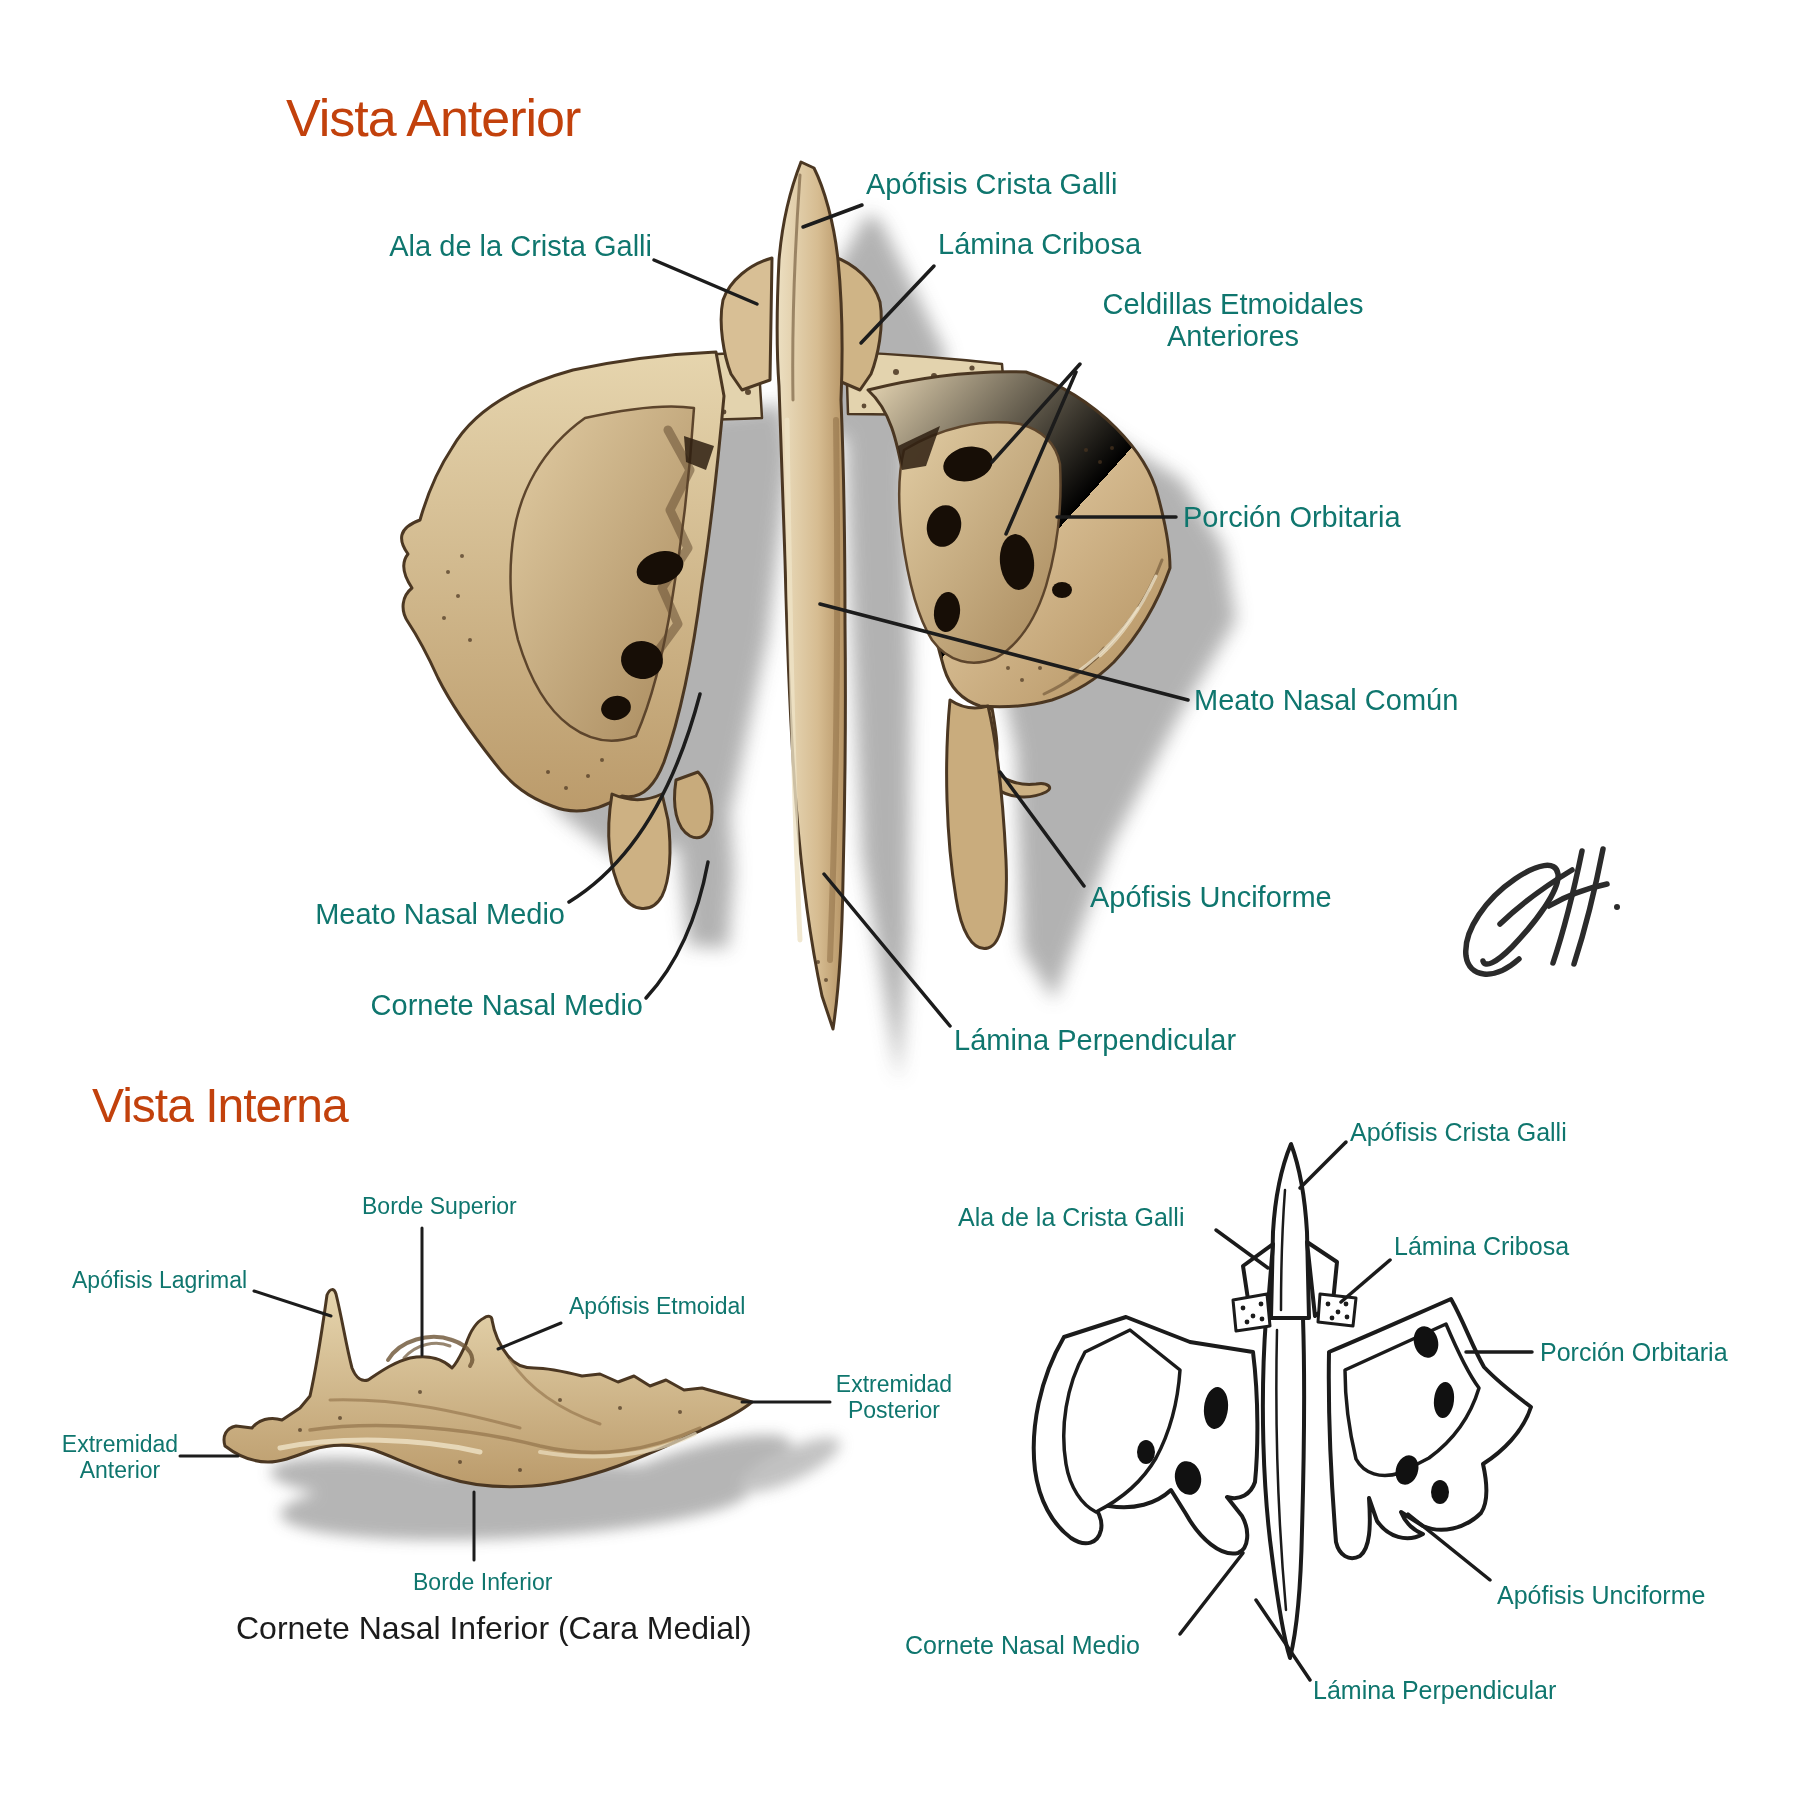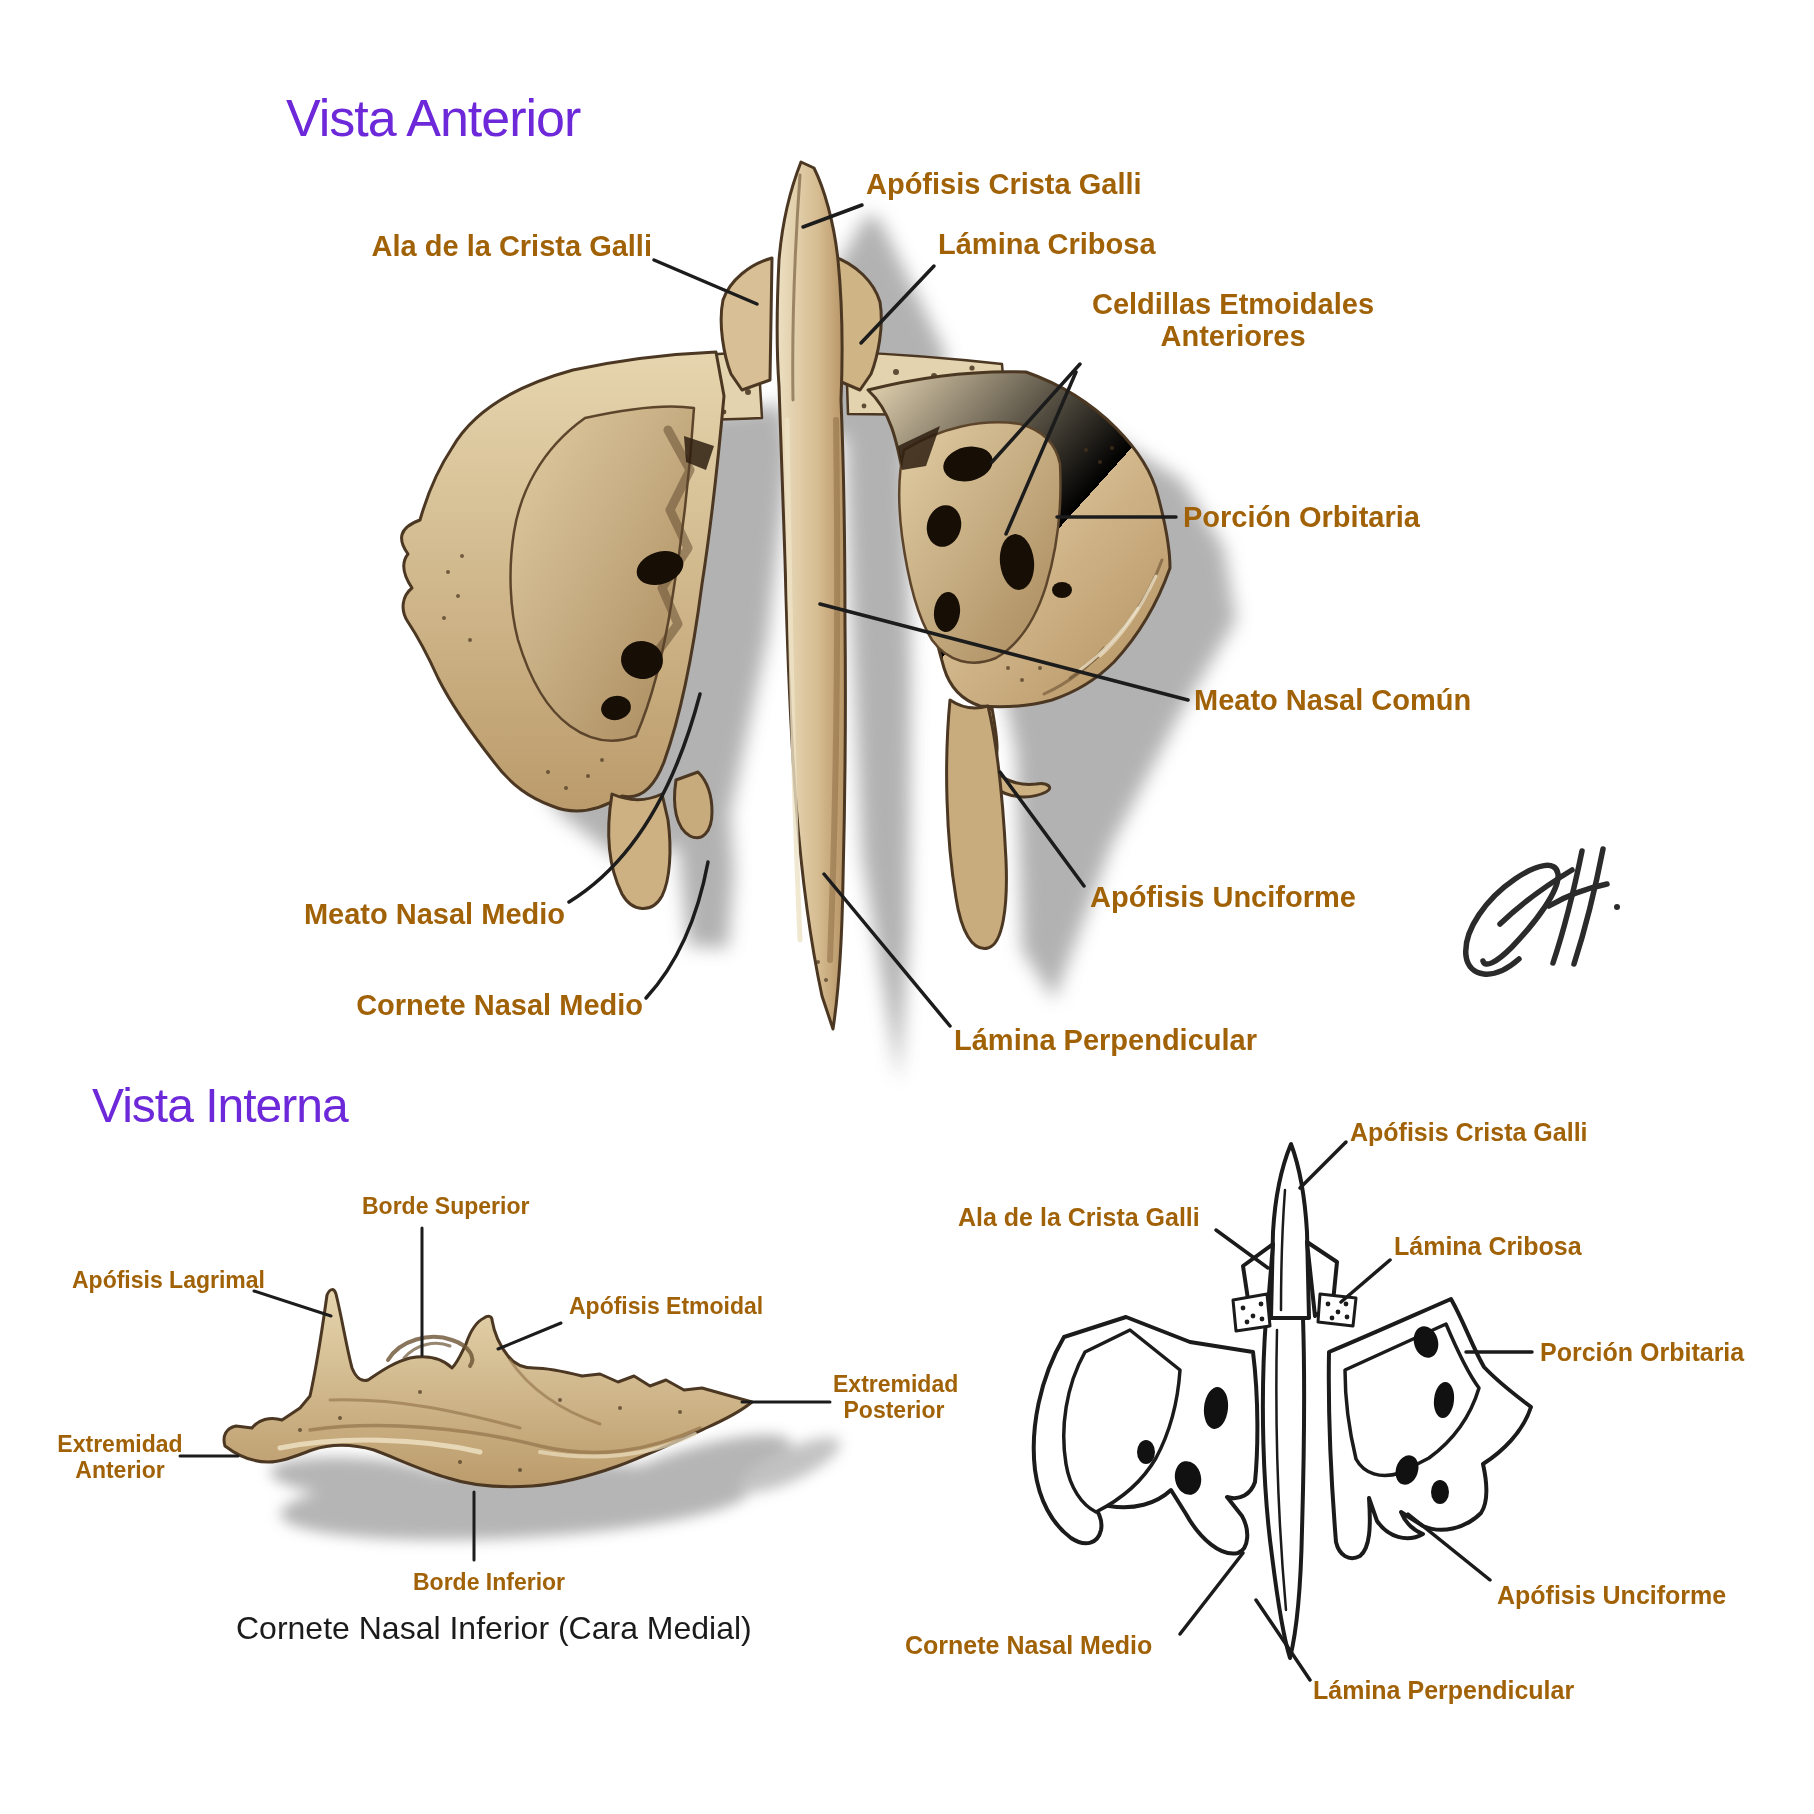--- a/index.html
+++ b/index.html
@@ -1,26 +1,26 @@
 <!DOCTYPE html>
 <html><head>
 <meta charset="utf-8">
 <style>
   html,body{margin:0;padding:0;background:#fff;}
   .canvas{
     position:relative;width:1814px;height:1814px;background:#ffffff;
     font-family:"Liberation Sans", sans-serif;color:#1f1f1f;overflow:hidden;
   }
   .art{position:absolute;left:0;top:0;width:1814px;height:1814px;}
-  .lbl{position:absolute;white-space:nowrap;font-size:29px;color:#a16207;line-height:1.12;font-weight:bold;}
+  .lbl{position:absolute;white-space:nowrap;font-size:29px;color:#0f766e;line-height:1.12;}
   .lbl.wrap{white-space:normal;text-align:center;}
   .lbl.right{text-align:right;}
   .lbl.small{font-size:23px;}
   .lbl.ld{font-size:25px;}
-  .title{position:absolute;font-size:52px;color:#6d28d9;white-space:nowrap;letter-spacing:-1px;}
+  .title{position:absolute;font-size:52px;color:#c2410c;white-space:nowrap;letter-spacing:-1px;}
   .caption{position:absolute;font-size:32px;color:#1b1b1b;white-space:nowrap;margin-left:24px;}
 </style>
 </head>
 <body>
 
 <div class="canvas">
 
 <svg class="art" viewBox="0 0 1814 1814">
   <defs>
     <filter id="soft" x="-30%" y="-30%" width="160%" height="160%">

